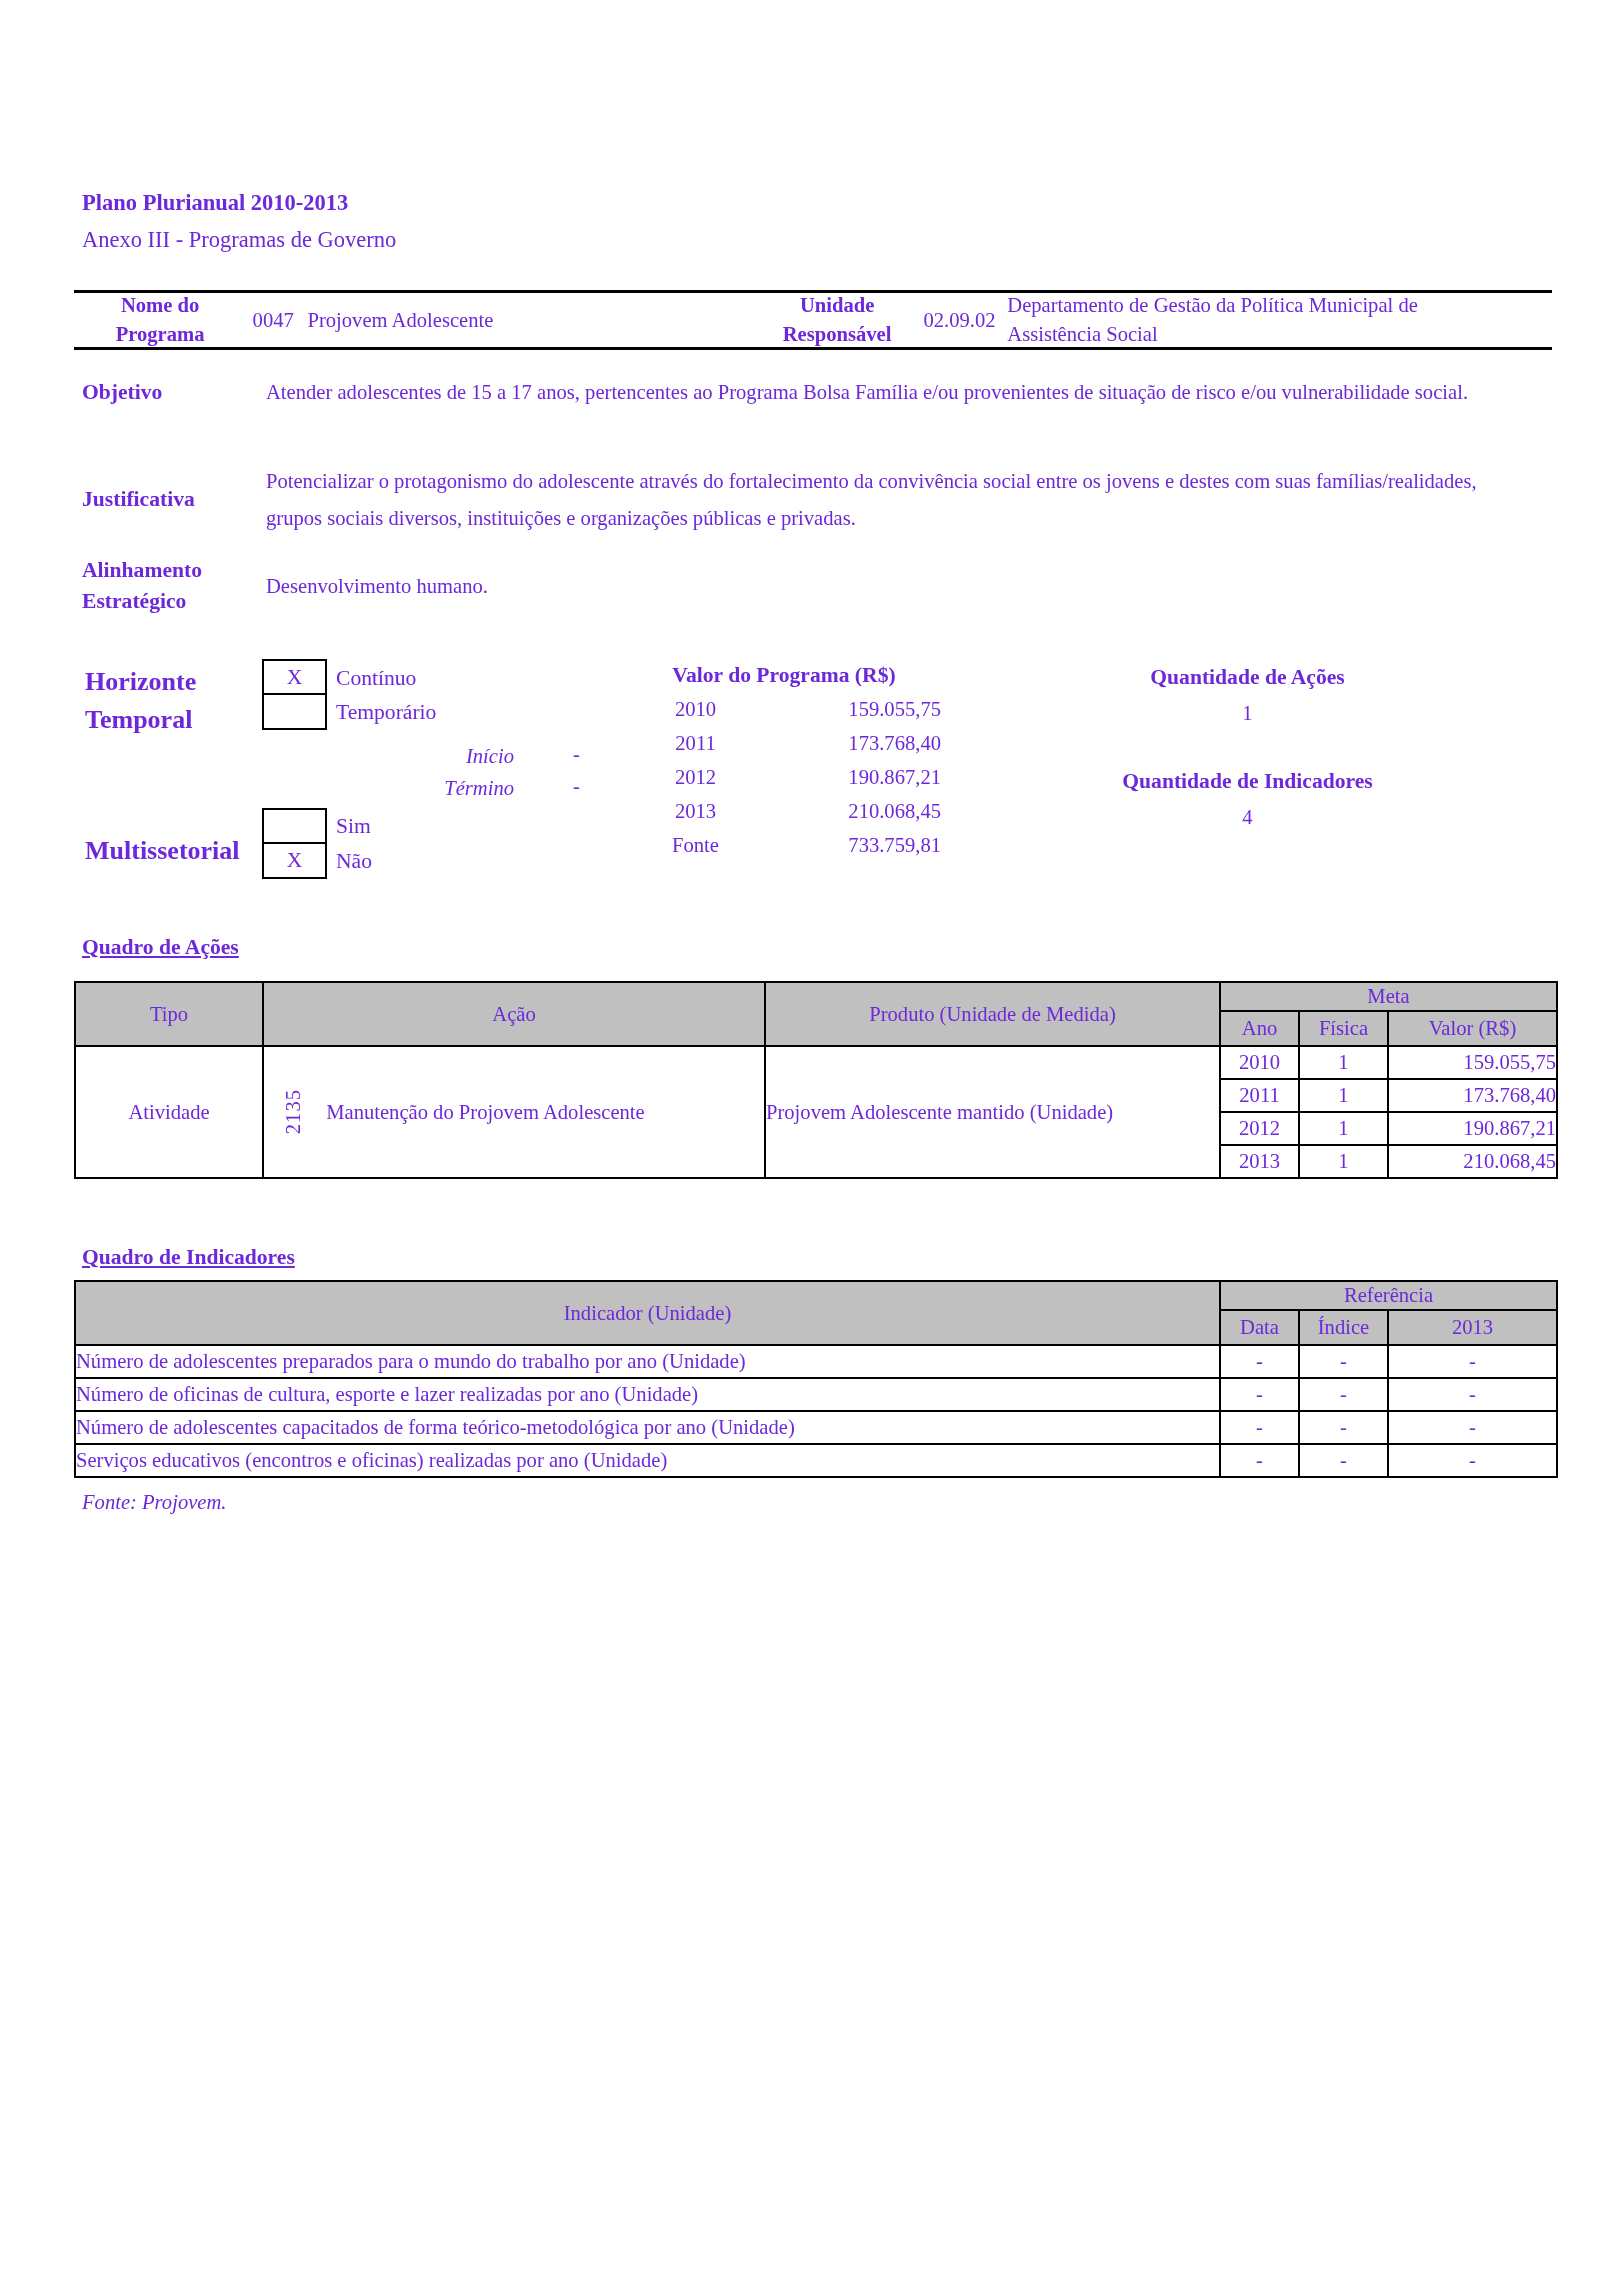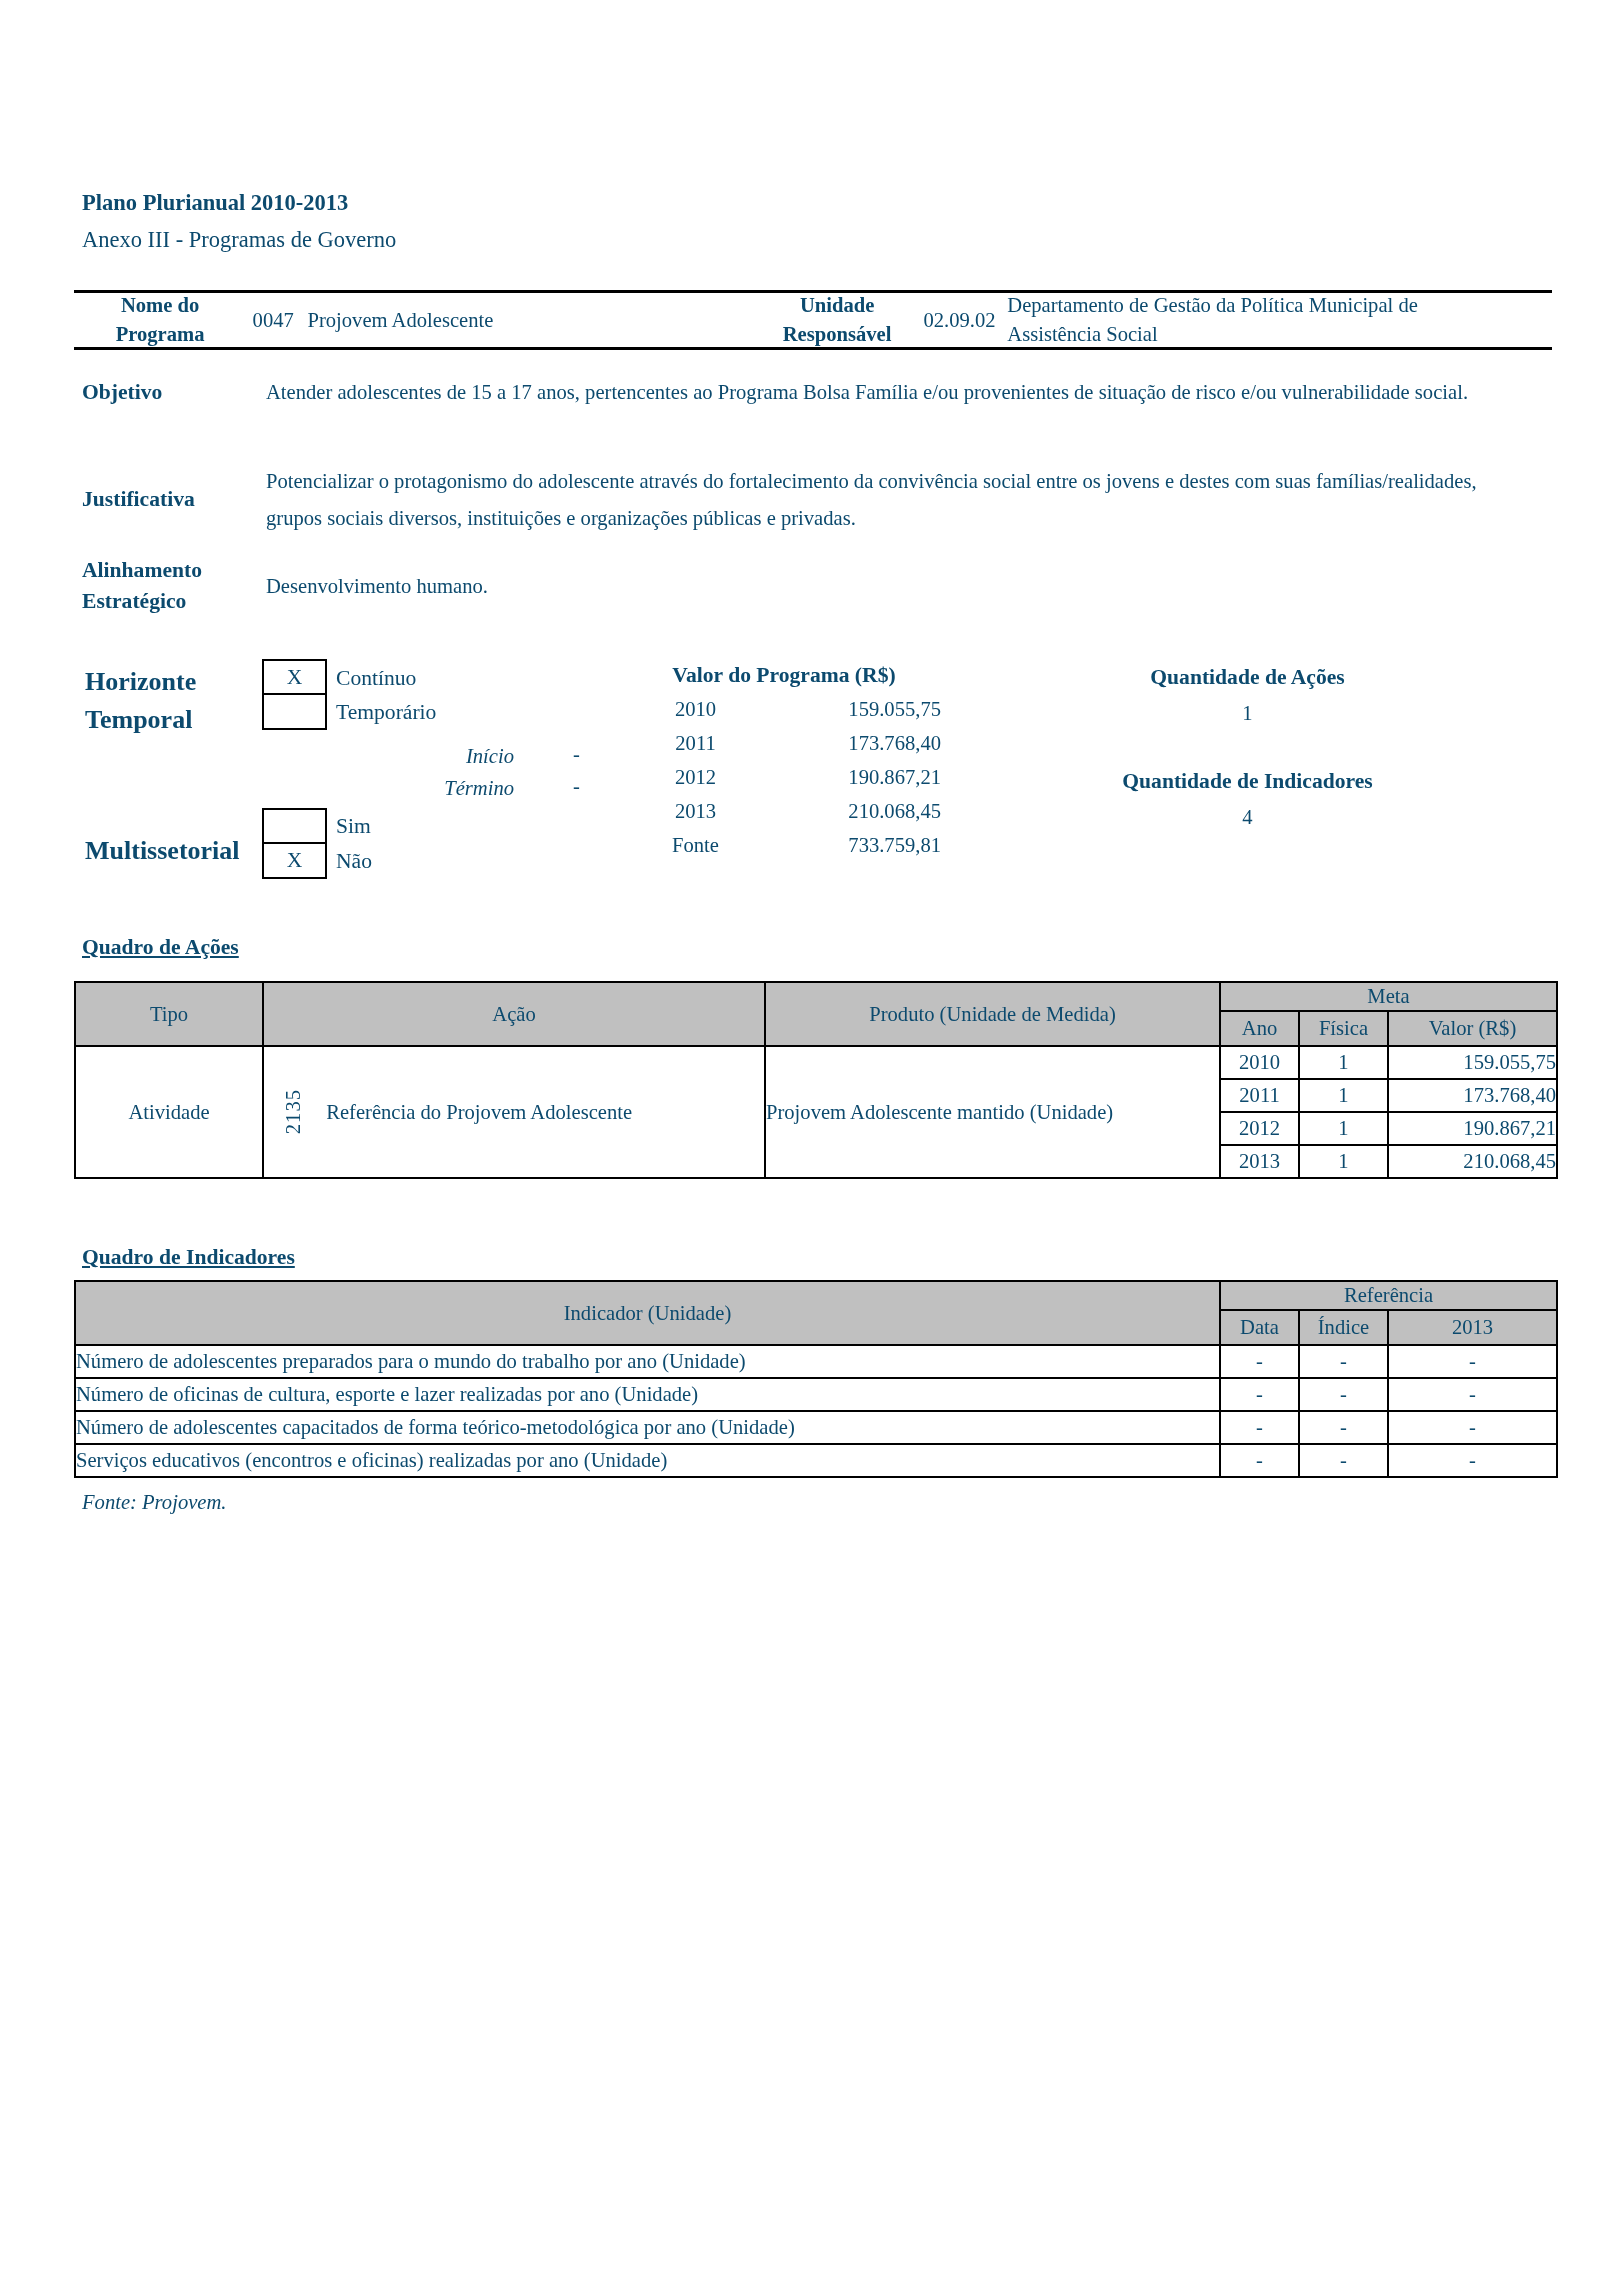--- a/index.html
+++ b/index.html
@@ -1,18 +1,18 @@
 <!DOCTYPE html>
 <html><head>
 <meta charset="utf-8">
 <style>
   html,body{margin:0;padding:0;background:#ffffff;}
   .page{
     position:relative;width:1620px;height:2293px;background:#ffffff;
-    font-family:"Liberation Serif", serif;color:#0c4a6e;overflow:hidden;
+    font-family:"Liberation Serif", serif;color:#6d28d9;overflow:hidden;
   }
   .abs{position:absolute;}
 
   .doc-title-1{left:82px;top:190px;font-size:22.5px;font-weight:bold;}
   .doc-title-2{left:82px;top:227px;font-size:22.5px;}
 
   
   .prog-header{
     left:74px;top:290px;width:1478px;height:60px;box-sizing:border-box;
     border-top:3.9px solid #000;border-bottom:3.9px solid #000;
@@ -192,21 +192,21 @@
         <th>Física</th>
         <th>Valor (R$)</th>
       </tr>
     </thead>
     <tbody>
       <tr class="data-row">
         <td rowspan="4" class="cell-center">Atividade</td>
         <td rowspan="4">
           <div class="acao-cell-inner">
             <span class="acao-codigo">2135</span>
-            <span>Referência do Projovem Adolescente</span>
+            <span>Manutenção do Projovem Adolescente</span>
           </div>
         </td>
         <td rowspan="4" class="cell-left">Projovem Adolescente mantido (Unidade)</td>
         <td class="cell-center">2010</td>
         <td class="cell-center">1</td>
         <td class="cell-right">159.055,75</td>
       </tr>
       <tr class="data-row">
         <td class="cell-center">2011</td>
         <td class="cell-center">1</td>

